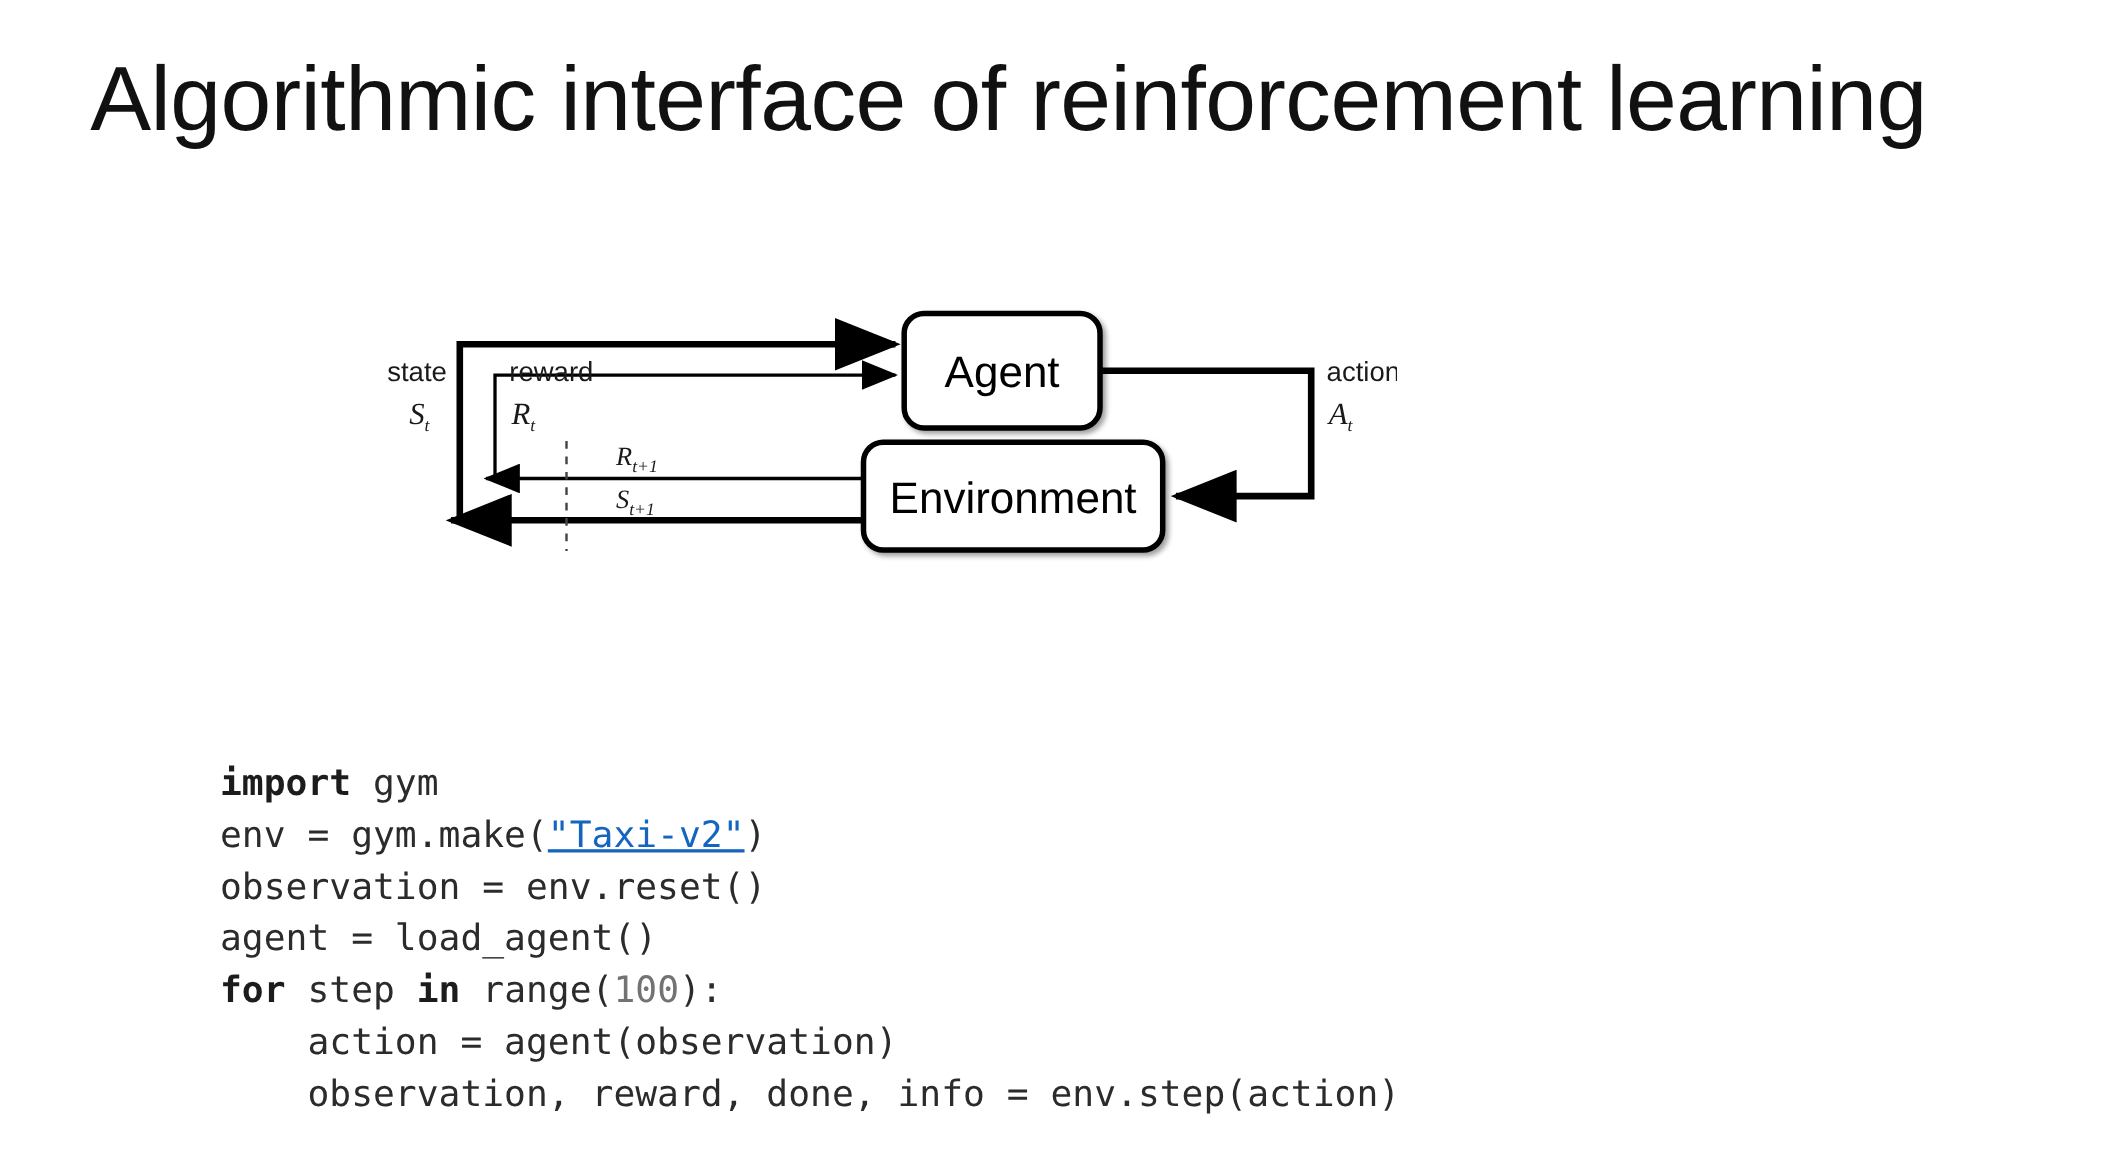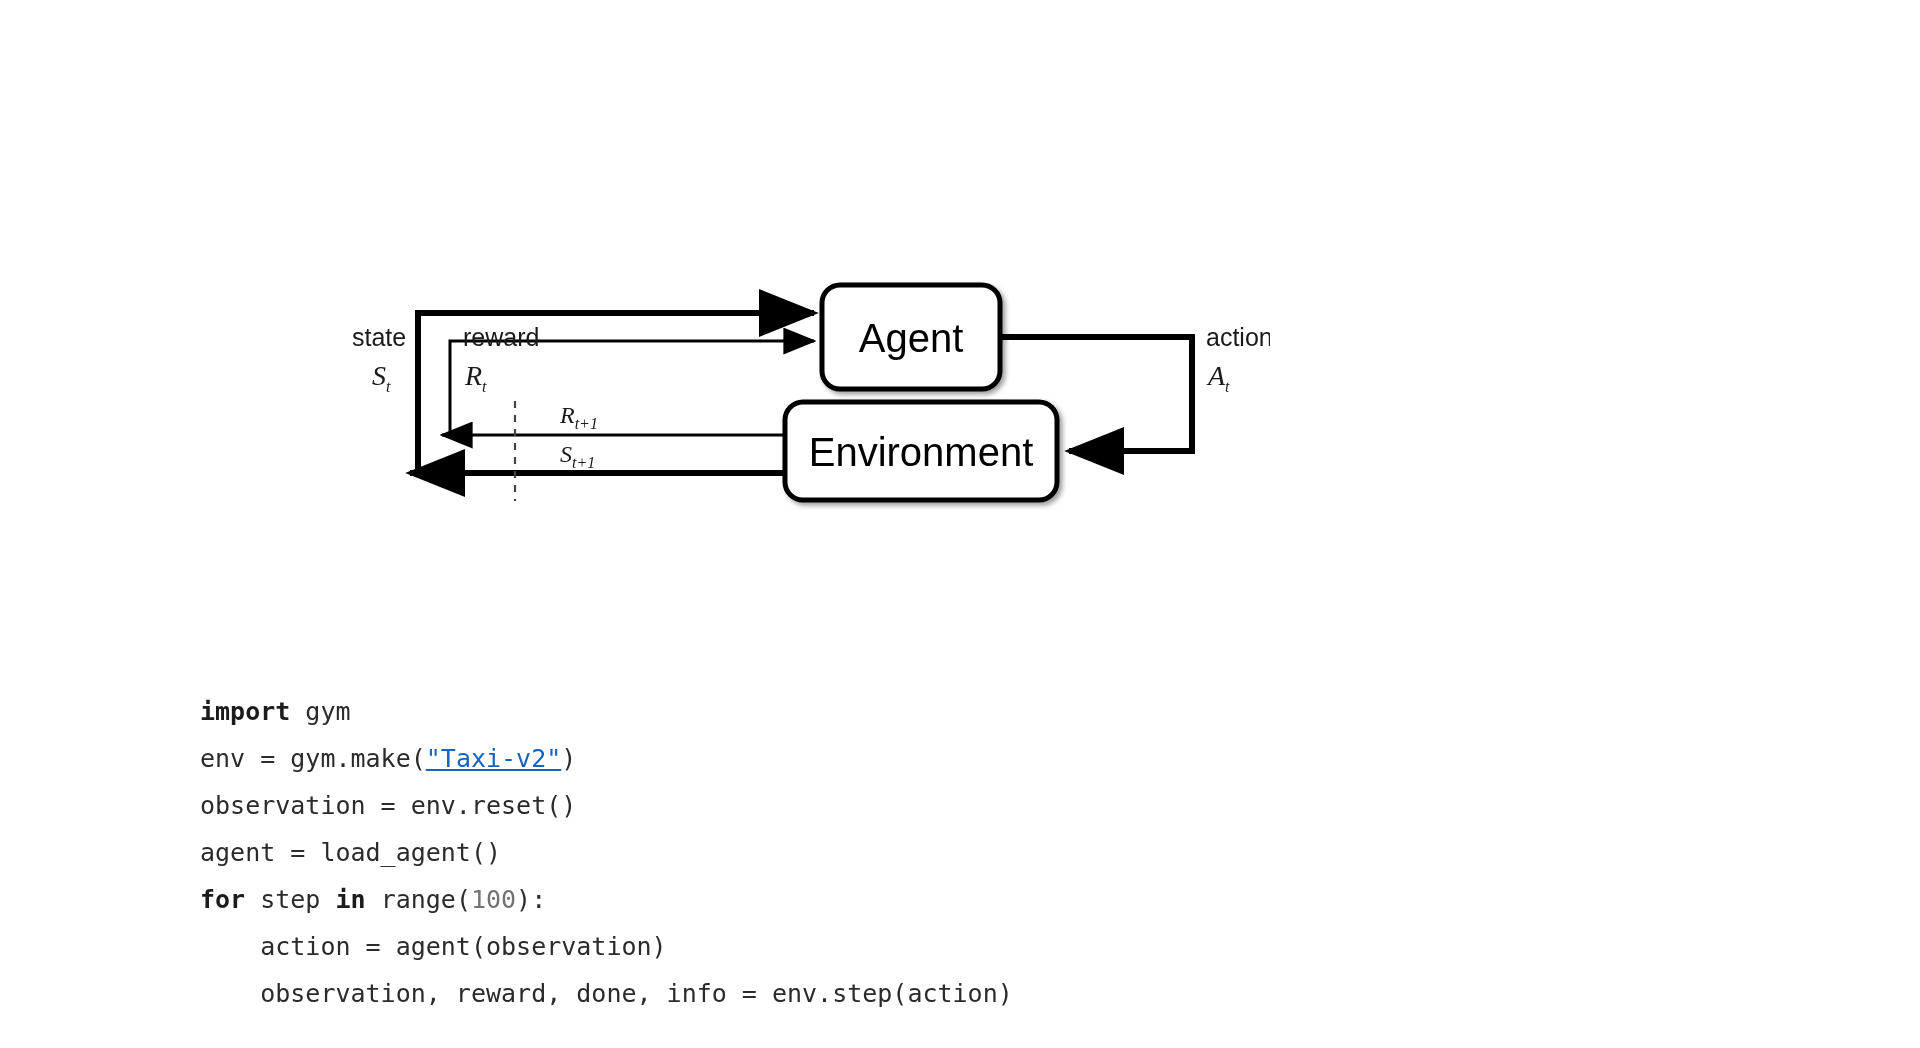--- a/index.html
+++ b/index.html
@@ -79,36 +79,37 @@
     font-size: 16px;
     fill: #1a1a1a;
   }
 
   
   .code-block {
     position: absolute;
     left: 200px;
     top: 688px;
     font-family: "DejaVu Sans Mono", "Liberation Mono", monospace;
-    font-size: 25px;
+    font-size: 33px;
     line-height: 47px;
     color: #2b2b2b;
     white-space: pre;
     letter-spacing: 0px;
   }
   .code-line { display: block; height: 47px; }
   .tok-kw   { font-weight: bold; color: #1c1c1c; }
   .tok-num  { color: #737373; }
   .tok-link { color: #1565c0; text-decoration: underline; }
 </style>
 </head>
 <body>
 
 <div class="slide">
 
+  <div class="slide-title">Algorithmic interface of reinforcement learning</div>
 
   <div class="diagram-wrap">
     <svg viewBox="0 0 940 320" xmlns="http://www.w3.org/2000/svg">
       <defs>
         <marker id="ahBig" markerWidth="10" markerHeight="8" refX="9.2" refY="4" orient="auto" markerUnits="strokeWidth">
           <path d="M0,0 L10,4 L0,8 z" fill="#000"></path>
         </marker>
         <marker id="ahSm" markerWidth="11" markerHeight="9" refX="10.2" refY="4.5" orient="auto" markerUnits="strokeWidth">
           <path d="M0,0 L11,4.5 L0,9 z" fill="#000"></path>
         </marker>

